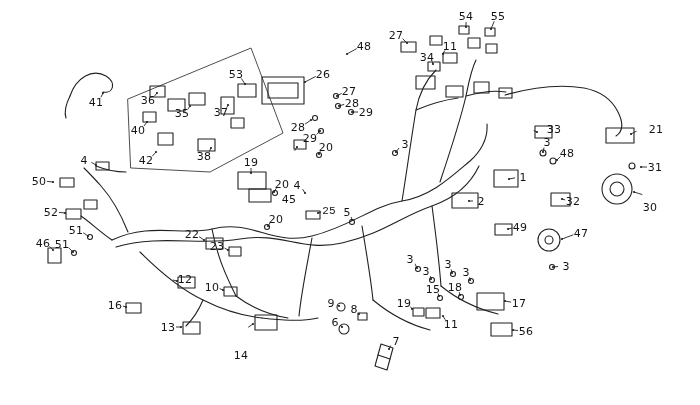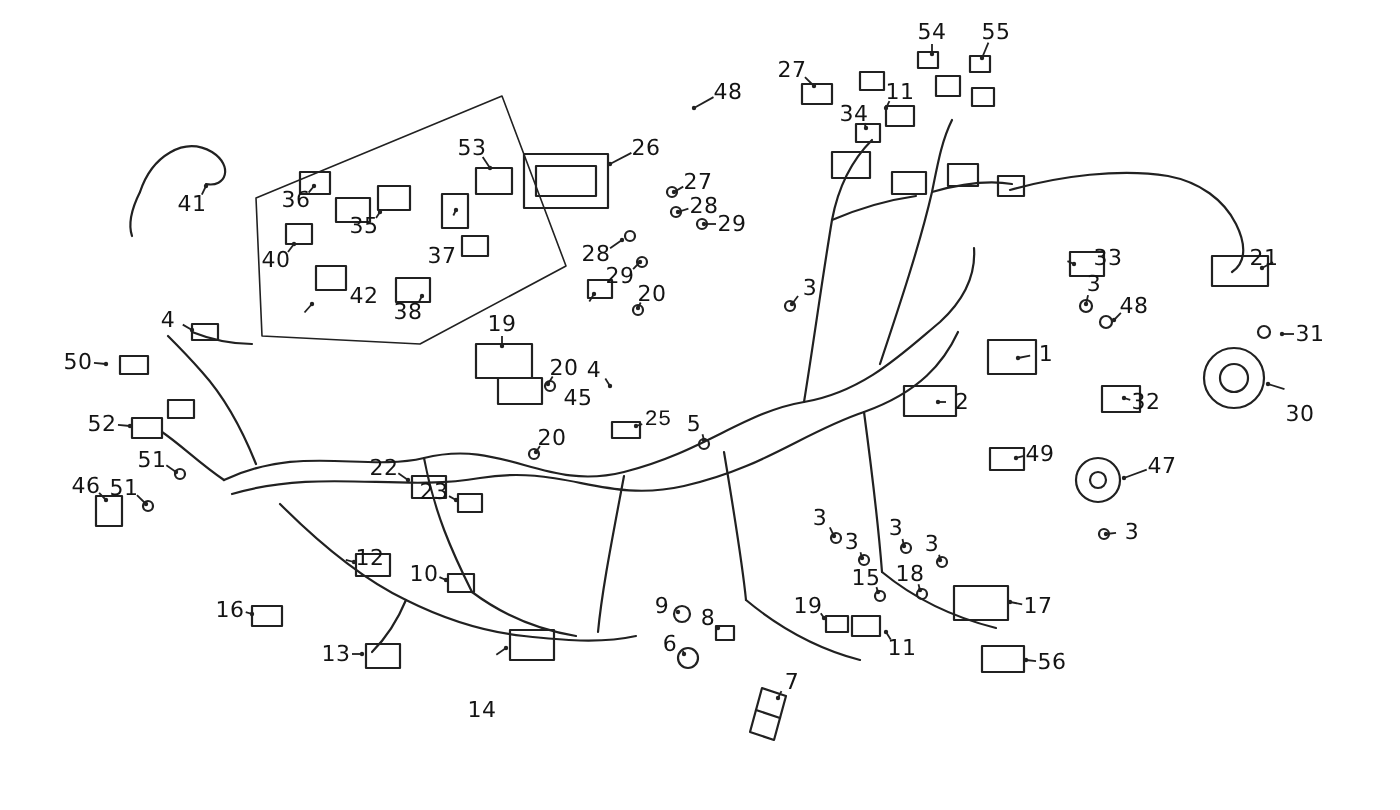--- a/index.html
+++ b/index.html
@@ -289,35 +289,35 @@
       <div class="callout" style="left: 396px; top: 35px;">27</div>
       <div class="callout" style="left: 364px; top: 46px;">48</div>
       <div class="callout" style="left: 450px; top: 46px;">11</div>
       <div class="callout" style="left: 427px; top: 57px;">34</div>
       <div class="callout" style="left: 236px; top: 74px;">53</div>
       <div class="callout" style="left: 323px; top: 74px;">26</div>
       <div class="callout" style="left: 349px; top: 91px;">27</div>
       <div class="callout" style="left: 148px; top: 100px;">36</div>
       <div class="callout" style="left: 96px; top: 102px;">41</div>
       <div class="callout" style="left: 352px; top: 103px;">28</div>
-      <div class="callout" style="left: 221px; top: 112px; margin-top: 16px;">37</div>
+      <div class="callout" style="left: 221px; top: 112px;">37</div>
       <div class="callout" style="left: 366px; top: 112px;">29</div>
       <div class="callout" style="left: 182px; top: 113px;">35</div>
       <div class="callout" style="left: 298px; top: 127px;">28</div>
       <div class="callout" style="left: 526px; top: 129px; margin-left: 28px;">33</div>
-      <div class="callout" style="left: 632px; top: 129px;">21</div>
+      <div class="callout" style="left: 656px; top: 129px;">21</div>
       <div class="callout" style="left: 138px; top: 130px;">40</div>
       <div class="callout" style="left: 310px; top: 138px;">29</div>
       <div class="callout" style="left: 547px; top: 142px;">3</div>
       <div class="callout" style="left: 405px; top: 144px;">3</div>
       <div class="callout" style="left: 326px; top: 147px;">20</div>
       <div class="callout" style="left: 567px; top: 153px;">48</div>
       <div class="callout" style="left: 289px; top: 155px; margin-top: 44px;">45</div>
       <div class="callout" style="left: 204px; top: 156px;">38</div>
-      <div class="callout" style="left: 146px; top: 148px; margin-left: 36px;">42</div>
+      <div class="callout" style="left: 146px; top: 160px;">42</div>
       <div class="callout" style="left: 84px; top: 160px;">4</div>
       <div class="callout" style="left: 251px; top: 162px;">19</div>
       <div class="callout" style="left: 655px; top: 167px;">31</div>
       <div class="callout" style="left: 523px; top: 177px;">1</div>
       <div class="callout" style="left: 39px; top: 181px;">50</div>
       <div class="callout" style="left: 282px; top: 184px;">20</div>
       <div class="callout" style="left: 297px; top: 185px;">4</div>
       <div class="callout" style="left: 650px; top: 207px;">30</div>
       <div class="callout" style="left: 481px; top: 201px;">2</div>
       <div class="callout" style="left: 573px; top: 201px;">32</div>

